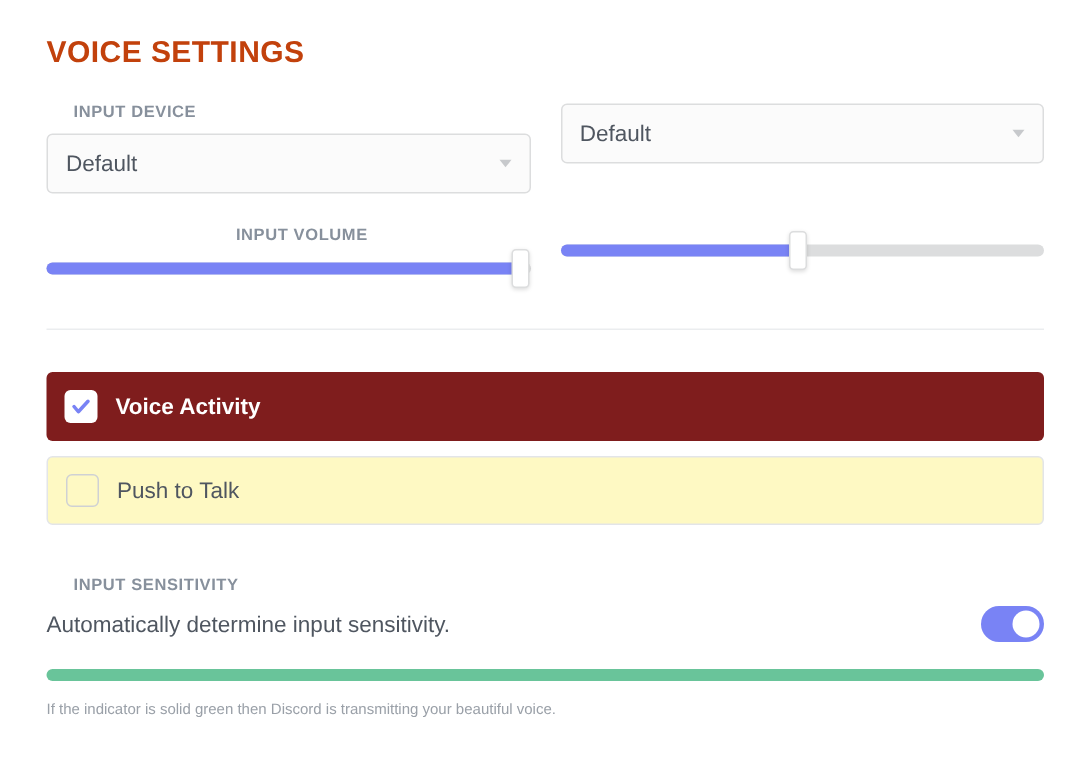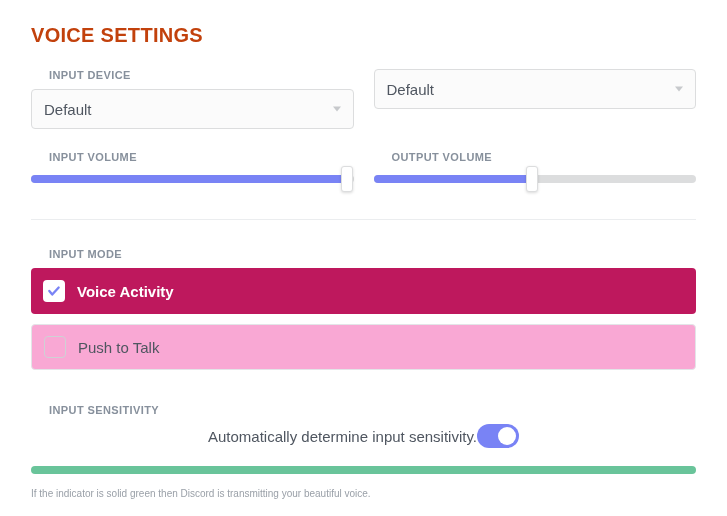--- a/index.html
+++ b/index.html
@@ -53,21 +53,21 @@
   .chevron {
     position: absolute;
     right: 12px;
     top: 50%;
     transform: translateY(-50%);
     width: 0; height: 0;
     border-left: 4px solid transparent;
     border-right: 4px solid transparent;
     border-top: 5px solid #c7c9cc;
   }
-  .vol-section { margin-top: 22px; }
+  .vol-section { margin-top: 22px; text-align: center; }
   .slider {
     position: relative;
     height: 8px;
     background: #dcddde;
     border-radius: 4px;
     margin-top: 12px;
     margin-bottom: 4px;
   }
   .slider-fill {
     position: absolute;
@@ -96,45 +96,45 @@
     height: 46px;
     border-radius: 4px;
     display: flex;
     align-items: center;
     padding: 0 12px;
     margin-bottom: 10px;
     cursor: pointer;
     font-size: 15px;
   }
   .mode-option.selected {
-    background: #be185d;
+    background: #7f1d1d;
     color: #fff;
     font-weight: 600;
   }
   .mode-option.unselected {
-    background: #f9a8d4;
+    background: #fef9c3;
     border: 1px solid #e3e5e8;
     color: #4f5660;
   }
   .checkbox {
     width: 22px; height: 22px;
     border-radius: 4px;
     margin-right: 12px;
     display: flex;
     align-items: center;
     justify-content: center;
     flex-shrink: 0;
   }
   .mode-option.selected .checkbox { background: #fff; }
   .mode-option.unselected .checkbox { border: 1px solid #cfd1d4; }
   .check-svg { width: 14px; height: 14px; }
   .sensitivity-row {
     display: flex;
     align-items: center;
-    justify-content: center;
+    justify-content: space-between;
     margin-top: 6px;
     margin-bottom: 18px;
   }
   .sensitivity-text {
     font-size: 15px;
     color: #4f5660;
   }
   .toggle {
     width: 42px; height: 24px;
     background: #7983f5;
@@ -185,32 +185,30 @@
 
 <div class="two-col vol-section">
   <div class="col">
     <div class="field-label">INPUT VOLUME</div>
     <div class="slider">
       <div class="slider-fill" id="in-fill" style="width: 98%;"></div>
       <div class="slider-thumb" id="in-thumb" style="left: 98%;"></div>
     </div>
   </div>
   <div class="col">
-    <div class="field-label">OUTPUT VOLUME</div>
     <div class="slider">
       <div class="slider-fill" id="out-fill" style="width: 49%;"></div>
       <div class="slider-thumb" id="out-thumb" style="left: 49%;"></div>
     </div>
   </div>
 </div>
 
 <hr class="divider">
 
 <div class="section-label-block">
-  <div class="field-label">INPUT MODE</div>
 
   <div class="mode-option selected">
     <span class="checkbox">
       <svg class="check-svg" viewBox="0 0 24 24" fill="none" stroke="#7983f5" stroke-width="4" stroke-linecap="round" stroke-linejoin="round">
           <polyline points="4 12 9 18 20 6"></polyline>
         </svg>
     </span>
     <span>Voice Activity</span>
   </div>
 

